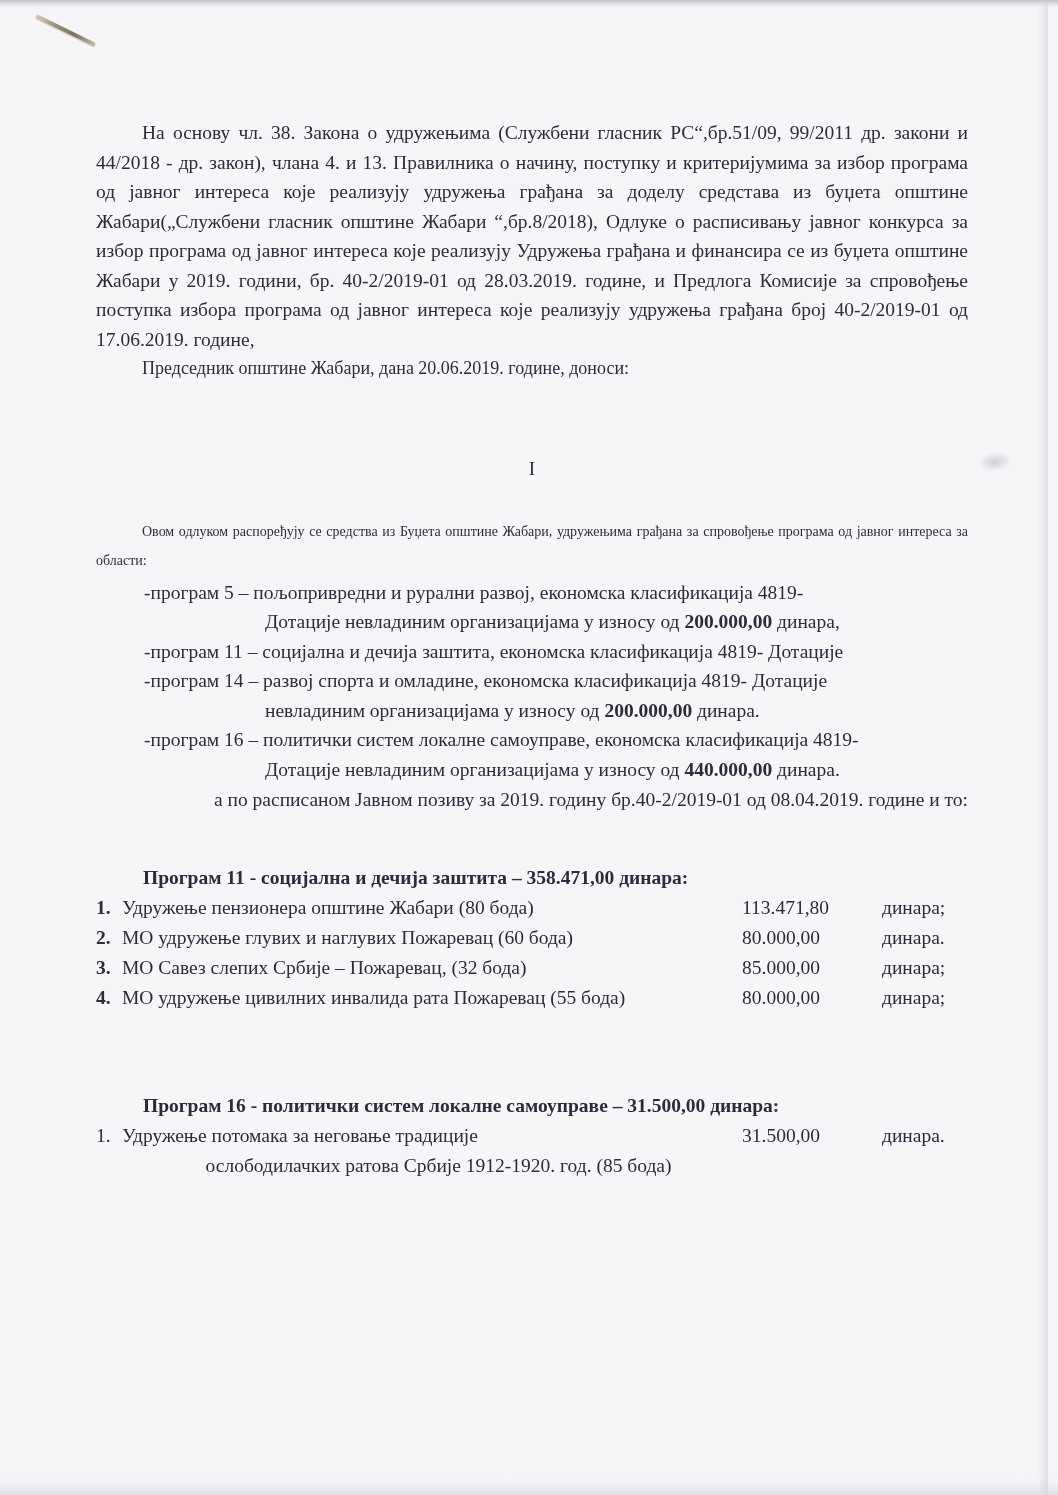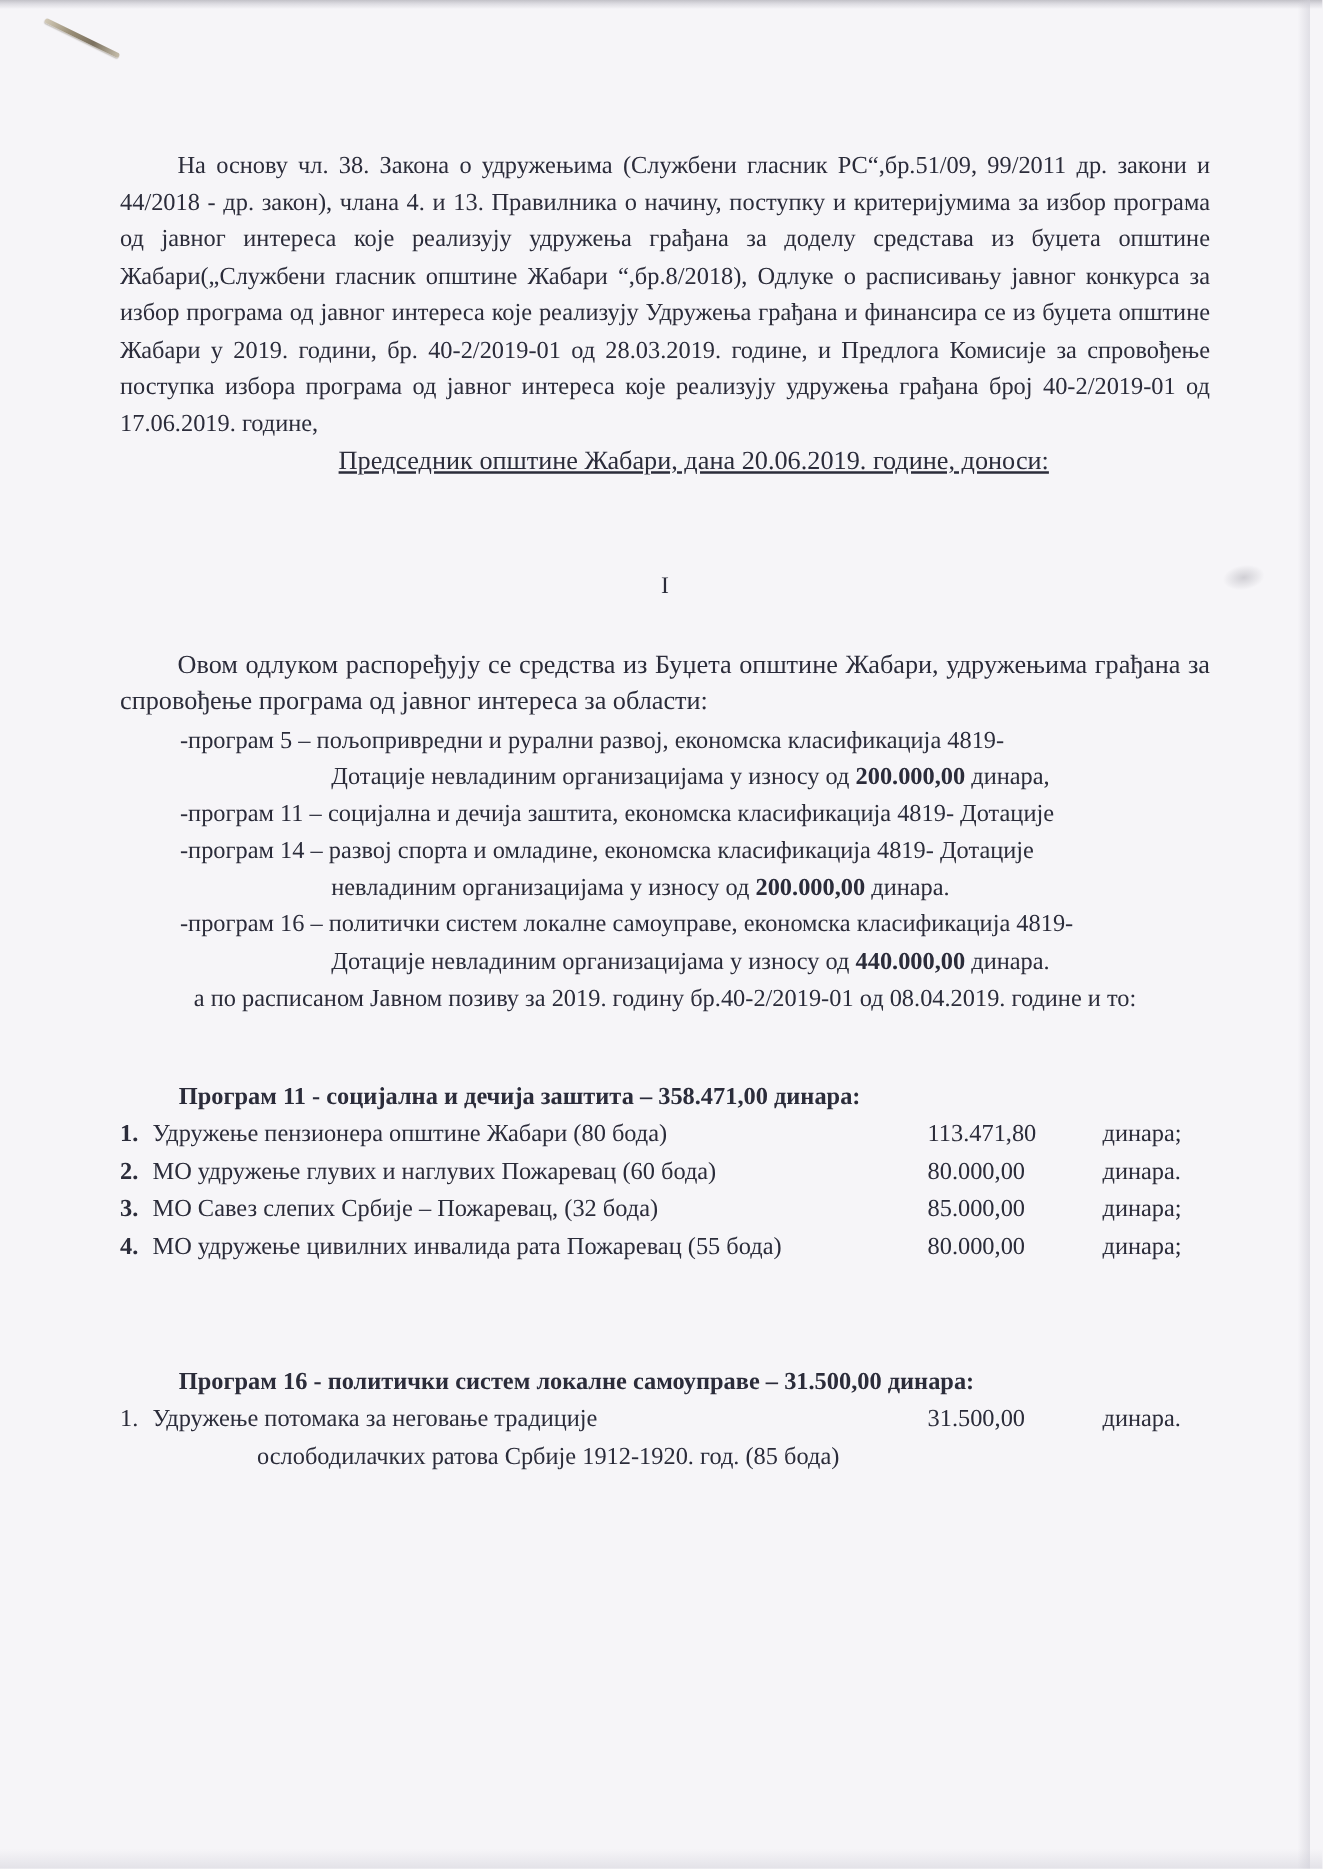--- a/index.html
+++ b/index.html
@@ -84,26 +84,25 @@
   }
 
   .para {
     text-align: justify;
     text-justify: inter-word;
     font-size: 19.5px;
     line-height: 29.5px;
     text-indent: 46px;
   }
   .para-closing {
-    font-size: 21px;
+    font-size: 18px;
     line-height: 29.5px;
     text-indent: 46px;
-    text-align: center;
+    text-align: left;
     margin-top: 0;
-    text-decoration: underline;
   }
 
   .title-block {
     margin-top: 63px;
     text-align: center;
     font-weight: bold;
     font-size: 19.5px;
     line-height: 29px;
     letter-spacing: .2px;
   }
@@ -112,21 +111,21 @@
   .section-num {
     margin-top: 73px;
     text-align: center;
     font-size: 19px;
     line-height: 24px;
   }
 
   .intro {
     margin-top: 36px;
     text-align: justify;
-    font-size: 21px;
+    font-size: 14px;
     line-height: 29.5px;
     text-indent: 46px;
   }
 
   .prog-list {
     margin-top: 2px;
   }
   .prog-item {
     font-size: 19.5px;
     line-height: 29.5px;
@@ -136,21 +135,21 @@
     text-align: justify;
   }
   .prog-item .cont {
     text-indent: 0;
   }
   .prog-item b { font-weight: bold; }
 
   .after-list {
     font-size: 19.5px;
     line-height: 29.5px;
-    text-align: center;
+    text-align: right;
     margin-top: 1px;
   }
 
   .prog-head {
     font-weight: bold;
     font-size: 19.5px;
     line-height: 29px;
     margin-left: 47px;
   }
   .block-11 { margin-top: 48px; }

